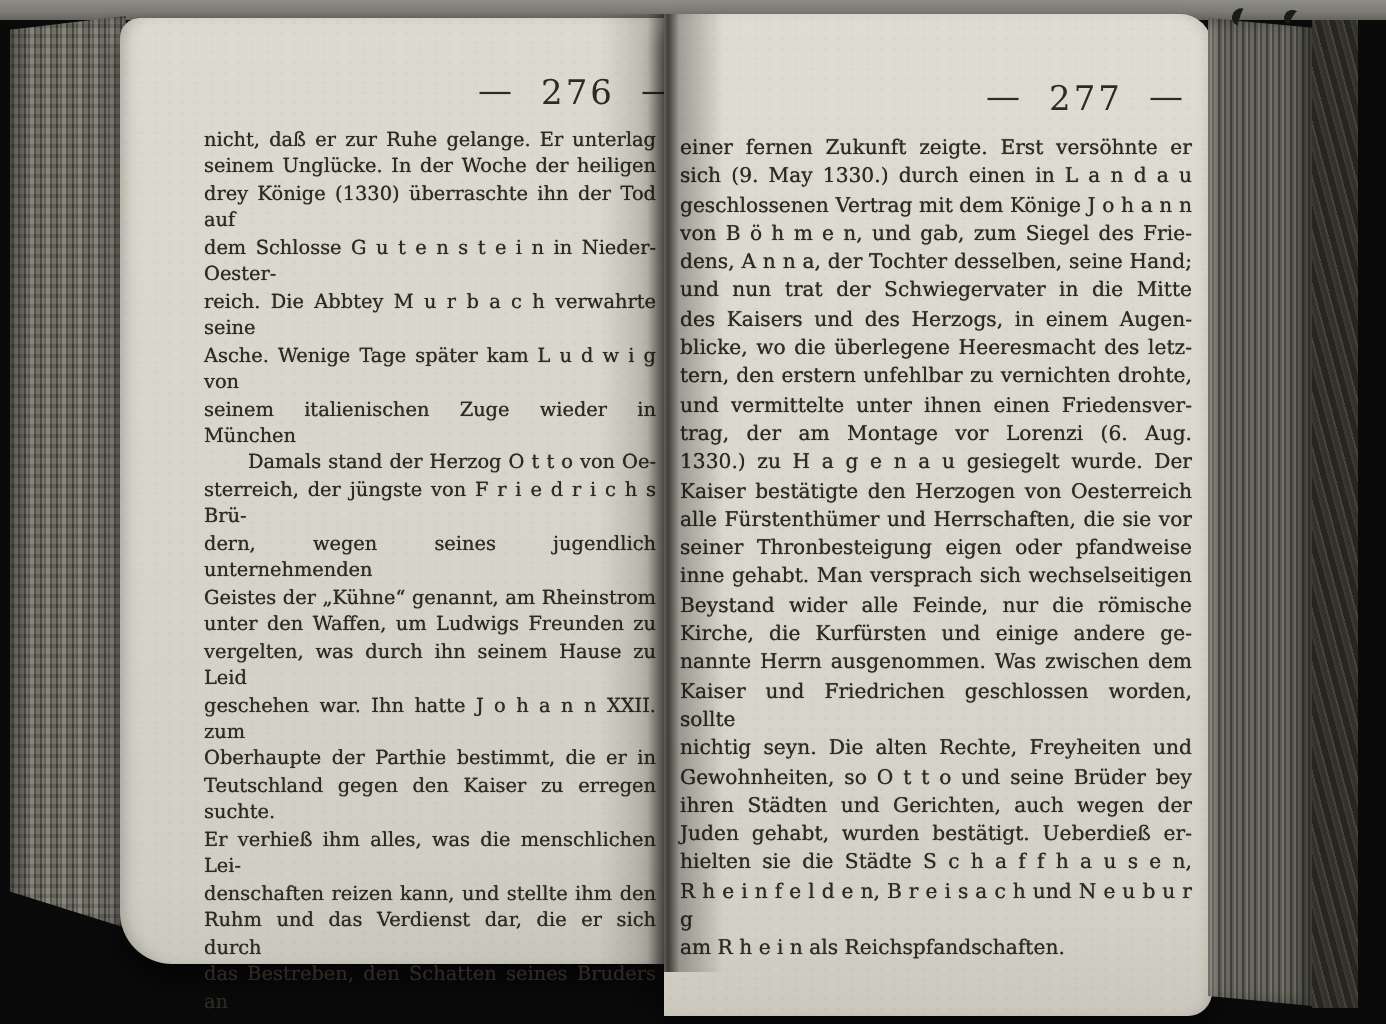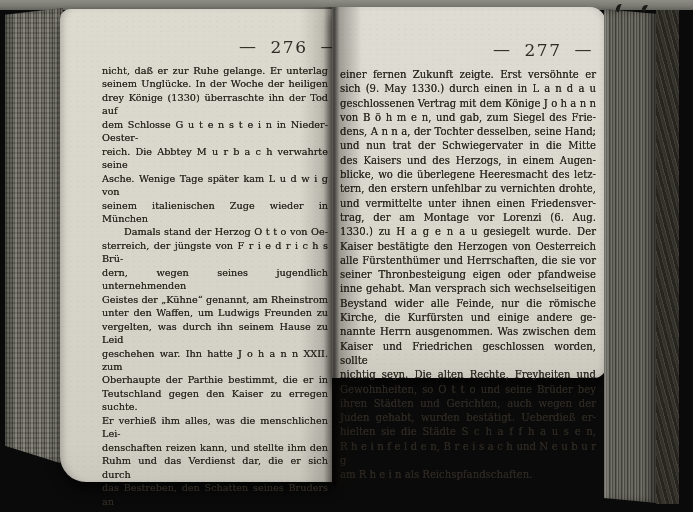--- a/index.html
+++ b/index.html
@@ -15,21 +15,21 @@
     background:
       repeating-linear-gradient(0deg, rgba(0,0,0,.10) 0 2px, rgba(255,255,255,.04) 2px 5px),
       repeating-linear-gradient(90deg,#76756d 0 1px,#5e5d55 1px 2px,#848379 2px 4px,#514f47 4px 5px,#6d6c63 5px 7px,#45443c 7px 8px);
     clip-path:polygon(0 1.5%,100% 0,100% 100%,0 96%);
     box-shadow:inset 4px 0 8px rgba(0,0,0,.45);}
 
   
   .page{position:absolute;background:linear-gradient(175deg,#dddacf 0%,#d7d4ca 55%,#d1cec4 88%,#c7c4ba 100%);}
   .page-left{left:60px;top:9px;width:272px;height:473px;border-radius:10px 0 0 26px;
              box-shadow:0 9px 12px rgba(0,0,0,.55), inset 6px 0 9px -5px rgba(0,0,0,.28);}
-  .page-right{left:332px;top:7px;width:274px;height:371px;border-radius:0 16px 12px 0;
+  .page-right{left:332px;top:7px;width:274px;height:501px;border-radius:0 16px 12px 0;
              box-shadow:0 9px 12px rgba(0,0,0,.55), inset -4px 0 8px -4px rgba(0,0,0,.22);
              background:linear-gradient(178deg,#dfdcd3 0%,#dad7cd 55%,#d3d0c6 90%,#cac7bd 100%);}
   .page::after{content:"";position:absolute;inset:0;pointer-events:none;opacity:.45;
      background-image:radial-gradient(rgba(60,55,45,.07) 1px, transparent 1.2px);
      background-size:7px 5px;}
 
   
   .gutter{position:absolute;left:300px;top:7px;width:62px;height:479px;pointer-events:none;
     background:linear-gradient(90deg,rgba(18,15,10,0) 0%,rgba(18,15,10,.16) 38%,
       rgba(10,8,5,.50) 50%,rgba(4,3,2,.72) 55%,rgba(14,12,8,.30) 64%,rgba(18,15,10,0) 100%);}

